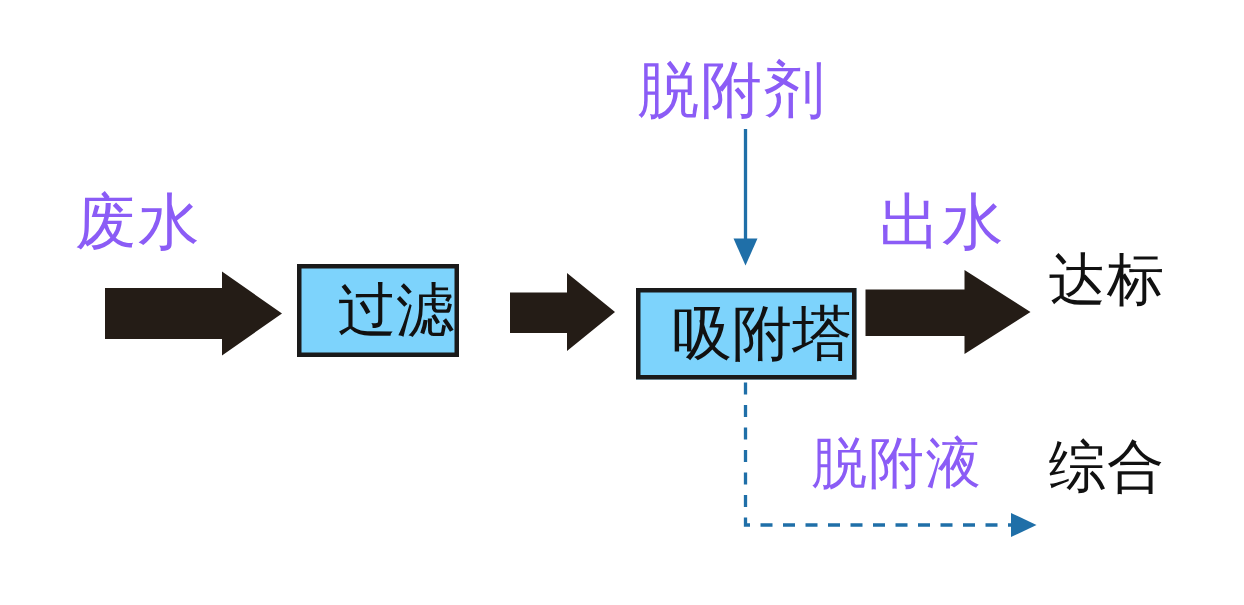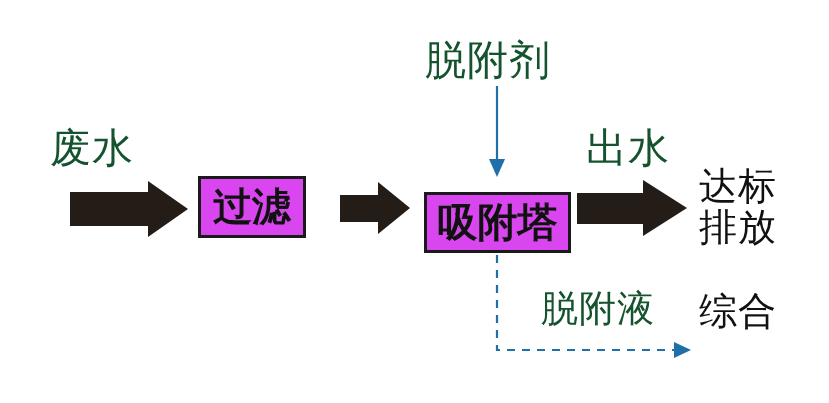--- a/index.html
+++ b/index.html
@@ -17,21 +17,21 @@
   }
   .svg-layer {
     position: absolute;
     left: 0;
     top: 0;
     width: 829px;
     height: 403px;
   }
   .label {
     position: absolute;
-    color: #14532d;
+    color: #8b5cf6;
     font-family: "DejaVu Sans", "Liberation Sans", sans-serif;
     white-space: nowrap;
     line-height: 1.0;
   }
   .label-lg {
     font-size: 41px;
     letter-spacing: 1px;
   }
   .label-md {
     font-size: 38px;
@@ -41,27 +41,27 @@
     position: absolute;
     color: #111111;
     font-size: 38px;
     line-height: 1.07;
     white-space: nowrap;
     letter-spacing: 1px;
   }
   .node-box {
     position: absolute;
     box-sizing: border-box;
-    background: #d946ef;
+    background: #7dd3fc;
     border: 3px solid #1a1a1a;
     display: flex;
     align-items: center;
-    justify-content: center;
+    justify-content: flex-end;
     color: #111111;
-    font-weight: bold;
+    font-weight: normal;
     letter-spacing: 0px;
   }
   #node-filter {
     left: 198px;
     top: 176px;
     width: 108px;
     height: 62px;
     font-size: 39px;
   }
   #node-adsorption-tower {
@@ -125,20 +125,19 @@
   <div class="label label-lg" id="label-wastewater">废水</div>
 
   <div class="label label-lg" id="label-effluent">出水</div>
 
   <div class="label label-lg" id="label-desorbent">脱附剂</div>
 
   <div class="label label-md" id="label-desorption-liquid">脱附液</div>
 
   <div class="label-stack" id="label-compliant-discharge">
     <div>达标</div>
-    <div>排放</div>
   </div>
 
   <div class="label-stack" id="label-comprehensive-treatment">
     <div>综合</div>
   </div>
 
 </div>
 
 </body></html>

